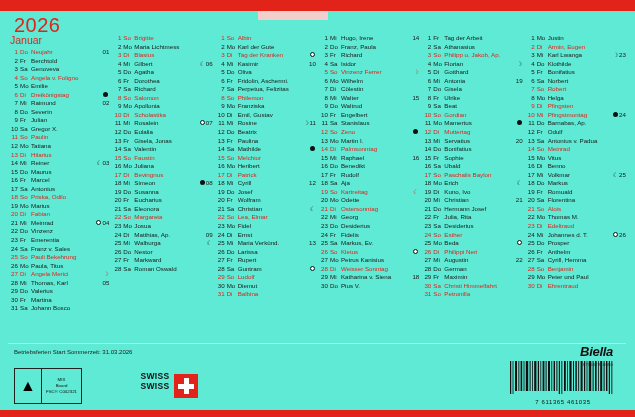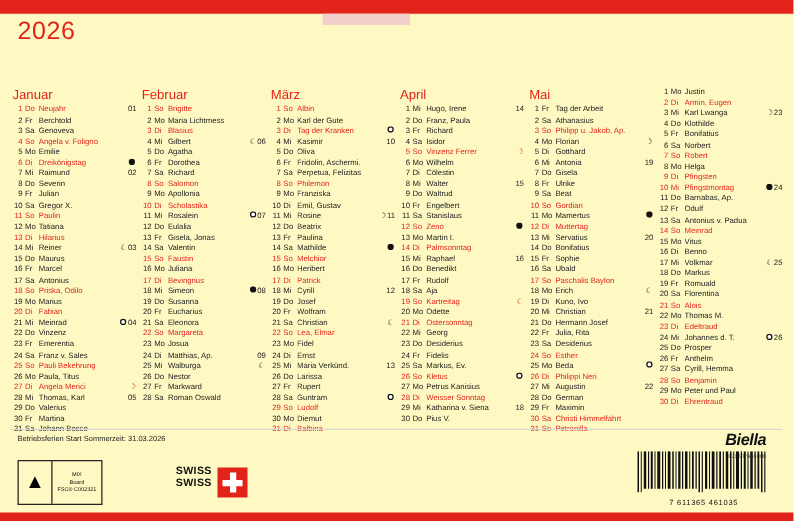--- a/index.html
+++ b/index.html
@@ -1,23 +1,23 @@
 <!DOCTYPE html>
 <html><head>
 <meta charset="utf-8">
 <style>
   html,body{margin:0;padding:0;background:#ffffff;}
   body{width:635px;height:417px;font-family:"Liberation Sans",sans-serif;}
-  #sheet{position:relative;width:635px;height:417px;overflow:hidden;background:#fef9c3;}
+  #sheet{position:relative;width:635px;height:417px;overflow:hidden;background:#5eead4;}
   .redbar{position:absolute;left:0;top:0;width:635px;height:11px;background:#e2231a;}
   .redbar-bottom{position:absolute;left:0;bottom:0;width:635px;height:7px;background:#e2231a;}
   .year{position:absolute;left:14px;top:14px;font-size:20px;color:#e2231a;font-weight:400;letter-spacing:0.5px;}
   .notch{position:absolute;left:258px;top:11px;width:70px;height:9px;background:#f3cfcb;}
   #grid{position:absolute;left:8px;top:34px;width:620px;display:flex;gap:0;}
-  .month{width:103px;position:relative;padding-right:2px;margin-top:36px;}
+  .month{width:103px;position:relative;padding-right:2px;}
   .mname{font-size:10.5px;color:#e2231a;margin:0 0 2px 2px;font-weight:400;}
   .days{margin:0;padding:0;list-style:none;}
   .day{display:flex;align-items:baseline;height:8.55px;line-height:8.55px;font-size:6.2px;color:#1a1a1a;white-space:nowrap;overflow:hidden;}
   .dnum{width:10px;text-align:right;padding-right:2px;flex:none;}
   .dwd{width:11px;flex:none;}
   .dtxt{flex:1 1 auto;overflow:hidden;text-overflow:clip;}
   .dright{flex:none;padding-left:1px;font-size:6.2px;color:#1a1a1a;}
   .red{color:#e2231a;}
   .moon-new{display:inline-block;width:5px;height:5px;border-radius:50%;background:#111;vertical-align:-0.5px;}
   .moon-full{display:inline-block;width:5px;height:5px;border-radius:50%;border:1px solid #111;background:#fff;vertical-align:-0.5px;box-sizing:border-box;}
@@ -239,21 +239,20 @@
           </li>
           <li class="day">
             <span class="dnum">31</span>
             <span class="dwd">Sa</span>
             <span class="dtxt">Johann Bosco</span>
             <span class="dright"></span>
           </li>
         </ul>
       </div>
       <div class="month">
-        <div class="mname">Februar</div>
         <ul class="days">
           <li class="day red">
             <span class="dnum red">1</span>
             <span class="dwd red">So</span>
             <span class="dtxt red">Brigitte</span>
             <span class="dright"></span>
           </li>
           <li class="day">
             <span class="dnum">2</span>
             <span class="dwd">Mo</span>
@@ -416,21 +415,20 @@
           </li>
           <li class="day">
             <span class="dnum">28</span>
             <span class="dwd">Sa</span>
             <span class="dtxt">Roman Oswald</span>
             <span class="dright"></span>
           </li>
         </ul>
       </div>
       <div class="month">
-        <div class="mname">März</div>
         <ul class="days">
           <li class="day red">
             <span class="dnum red">1</span>
             <span class="dwd red">So</span>
             <span class="dtxt red">Albin</span>
             <span class="dright"></span>
           </li>
           <li class="day">
             <span class="dnum">2</span>
             <span class="dwd">Mo</span>
@@ -612,21 +610,20 @@
           </li>
           <li class="day red">
             <span class="dnum red">31</span>
             <span class="dwd red">Di</span>
             <span class="dtxt red">Balbina</span>
             <span class="dright"></span>
           </li>
         </ul>
       </div>
       <div class="month">
-        <div class="mname">April</div>
         <ul class="days">
           <li class="day">
             <span class="dnum">1</span>
             <span class="dwd">Mi</span>
             <span class="dtxt">Hugo, Irene</span>
             <span class="dright">14</span>
           </li>
           <li class="day">
             <span class="dnum">2</span>
             <span class="dwd">Do</span>
@@ -801,21 +798,20 @@
           </li>
           <li class="day">
             <span class="dnum">30</span>
             <span class="dwd">Do</span>
             <span class="dtxt">Pius V.</span>
             <span class="dright"></span>
           </li>
         </ul>
       </div>
       <div class="month">
-        <div class="mname">Mai</div>
         <ul class="days">
           <li class="day">
             <span class="dnum">1</span>
             <span class="dwd">Fr</span>
             <span class="dtxt">Tag der Arbeit</span>
             <span class="dright"></span>
           </li>
           <li class="day">
             <span class="dnum">2</span>
             <span class="dwd">Sa</span>

